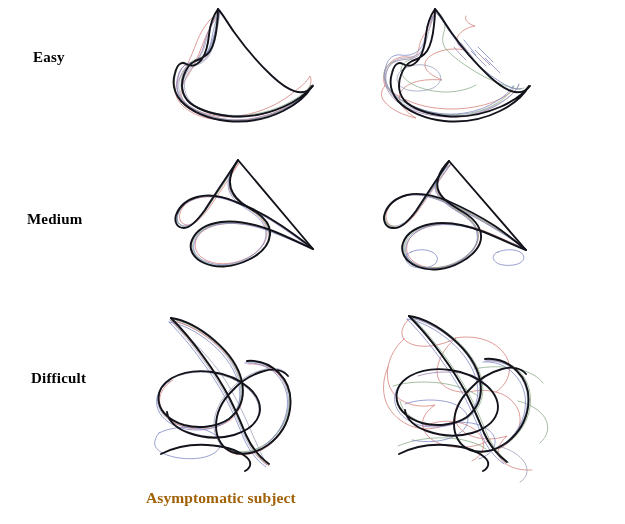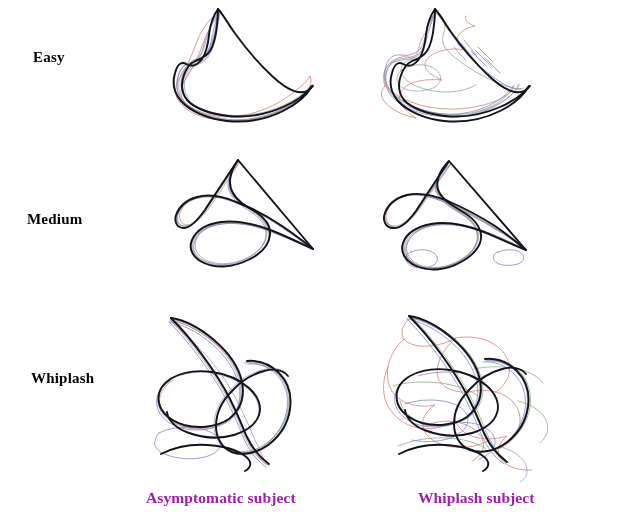--- a/index.html
+++ b/index.html
@@ -21,46 +21,45 @@
     font-size:15px;
     color:#000000;
     letter-spacing:0.2px;
     white-space:nowrap;
   }
   .col-label{
     position:absolute;
     font-family:"Liberation Serif", serif;
     font-weight:bold;
     font-size:15.5px;
-    color:#a21caf;
+    color:#a16207;
     letter-spacing:0.1px;
     white-space:nowrap;
   }
   .panel{
     position:absolute;
     overflow:visible;
   }
   .panel svg{display:block;overflow:visible;}
   .tpl{fill:none;stroke:#13131c;stroke-width:1.9;stroke-linecap:round;stroke-linejoin:round;}
   .tr{fill:none;stroke-width:0.78;stroke-linecap:round;stroke-linejoin:round;}
 </style>
 </head>
 <body>
 
 <div id="figure">
 
   <div class="row-label" style="left:33px; top:49px;">Easy</div>
 
   <div class="row-label" style="left:27px; top:211px;">Medium</div>
 
-  <div class="row-label" style="left:31px; top:370px;">Whiplash</div>
+  <div class="row-label" style="left:31px; top:370px;">Difficult</div>
 
   <div class="col-label" style="left:146px; top:489px;">Asymptomatic subject</div>
 
-  <div class="col-label" style="left:418px; top:489px;">Whiplash subject</div>
 
   <div class="panel" style="left:160px; top:0px; width:190px; height:140px;">
     <svg width="190" height="140" viewBox="0 0 190 140">
       <g>
         <path class="tr" stroke="#d4807a" d="M59,12 C47,20 40,33 36,44 C31,57 27,66 22,74 C16,83 13,92 18,100 C24,110 38,117 52,119 C70,122 94,120 113,113 C128,107 138,100 146,92 C151,86 152,80 150,76
              C148,80 144,84 139,88 C133,93 124,100 114,105 C100,112 82,117 66,117 C50,116 33,111 25,103 C18,95 21,86 27,77 C33,68 38,57 42,46 C46,35 52,22 60,14 Z"></path>
         <path class="tr" stroke="#8aab86" d="M58,10 C53,17 50,26 49,35 C48,44 46,52 42,58 C37,65 32,66 26,63 C21,60 18,64 16,72 C13,82 14,92 21,100 C31,111 48,118 66,120 C86,122 106,118 122,110 C136,103 146,94 151,85
              C146,92 136,100 122,106 C106,113 86,117 67,115 C49,113 33,107 26,99 C20,91 20,82 23,74 C26,66 30,62 34,60 C40,58 45,56 49,50 C53,44 55,34 56,24 C57,17 57,13 58,10 Z"></path>
         <path class="tr" stroke="#7d86c4" d="M60,11 C55,21 53,32 51,42 C49,51 45,57 40,60 C34,63 29,62 25,65 C20,69 17,78 17,87 C17,96 23,105 33,111 C46,119 64,122 82,121 C100,120 118,115 131,107 C143,100 150,92 153,85
              C149,91 140,99 128,105 C114,112 96,117 79,117 C61,117 44,113 34,106 C25,99 21,90 22,81 C23,72 27,66 33,63 C39,60 45,57 49,49 C53,41 56,28 59,16 Z"></path>

